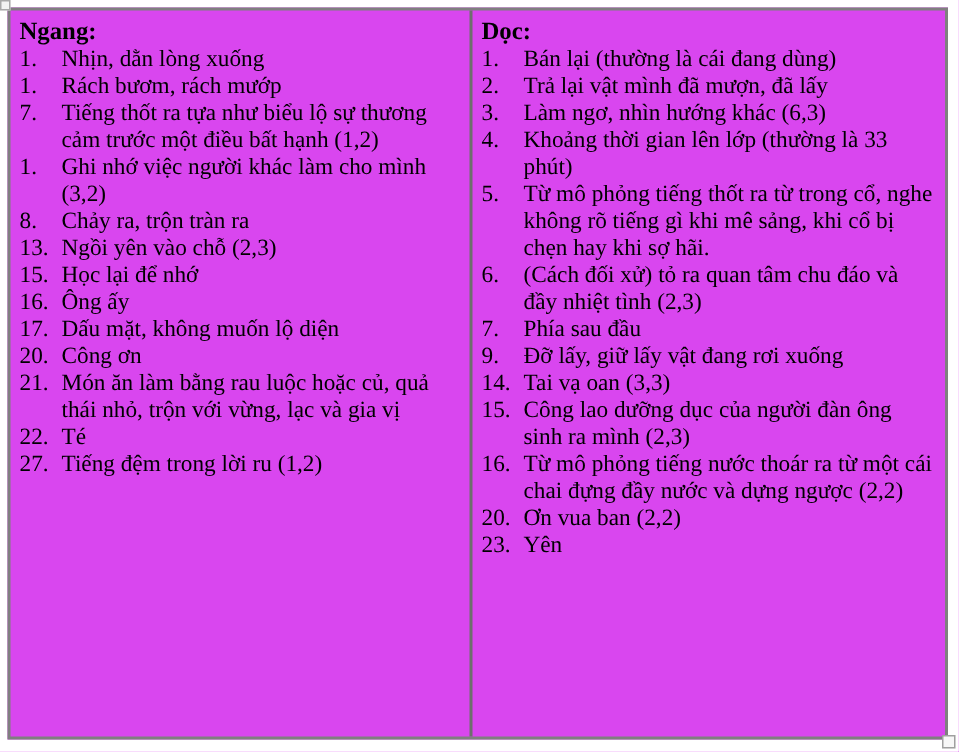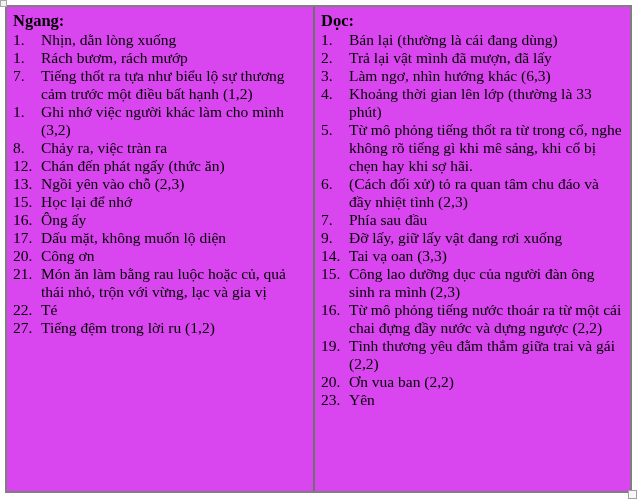--- a/index.html
+++ b/index.html
@@ -102,25 +102,21 @@
           <div class="clue">
             <span class="num">7.</span>
             <span class="txt">Tiếng thốt ra tựa như biểu lộ sự thương cảm trước một điều bất hạnh (1,2)</span>
           </div>
           <div class="clue">
             <span class="num">1.</span>
             <span class="txt">Ghi nhớ việc người khác làm cho mình (3,2)</span>
           </div>
           <div class="clue">
             <span class="num">8.</span>
-            <span class="txt">Chảy ra, việc tràn ra</span>
-          </div>
-          <div class="clue">
-            <span class="num">12.</span>
-            <span class="txt">Chán đến phát ngấy (thức ăn)</span>
+            <span class="txt">Chảy ra, trộn tràn ra</span>
           </div>
           <div class="clue">
             <span class="num">13.</span>
             <span class="txt">Ngồi yên vào chỗ (2,3)</span>
           </div>
           <div class="clue">
             <span class="num">15.</span>
             <span class="txt">Học lại để nhớ</span>
           </div>
           <div class="clue">
@@ -191,24 +187,20 @@
           </div>
           <div class="clue">
             <span class="num">15.</span>
             <span class="txt">Công lao dưỡng dục của người đàn ông sinh ra mình (2,3)</span>
           </div>
           <div class="clue">
             <span class="num">16.</span>
             <span class="txt">Từ mô phỏng tiếng nước thoár ra từ một cái chai đựng đầy nước và dựng ngược (2,2)</span>
           </div>
           <div class="clue">
-            <span class="num">19.</span>
-            <span class="txt">Tình thương yêu đằm thắm giữa trai và gái (2,2)</span>
-          </div>
-          <div class="clue">
             <span class="num">20.</span>
             <span class="txt">Ơn vua ban (2,2)</span>
           </div>
           <div class="clue">
             <span class="num">23.</span>
             <span class="txt">Yên</span>
           </div>
         </div>
     </div>
 

